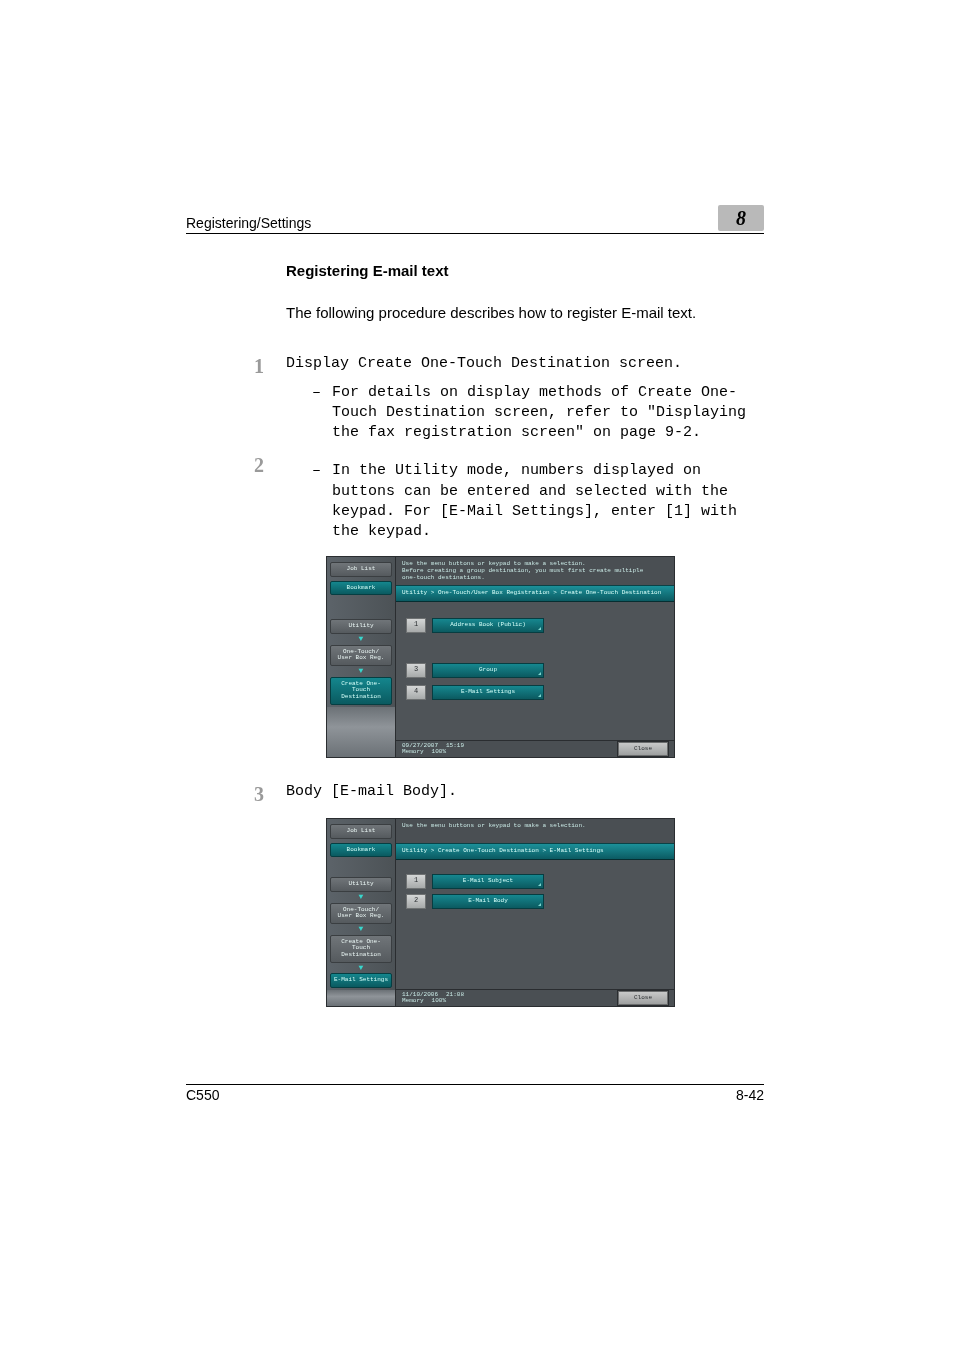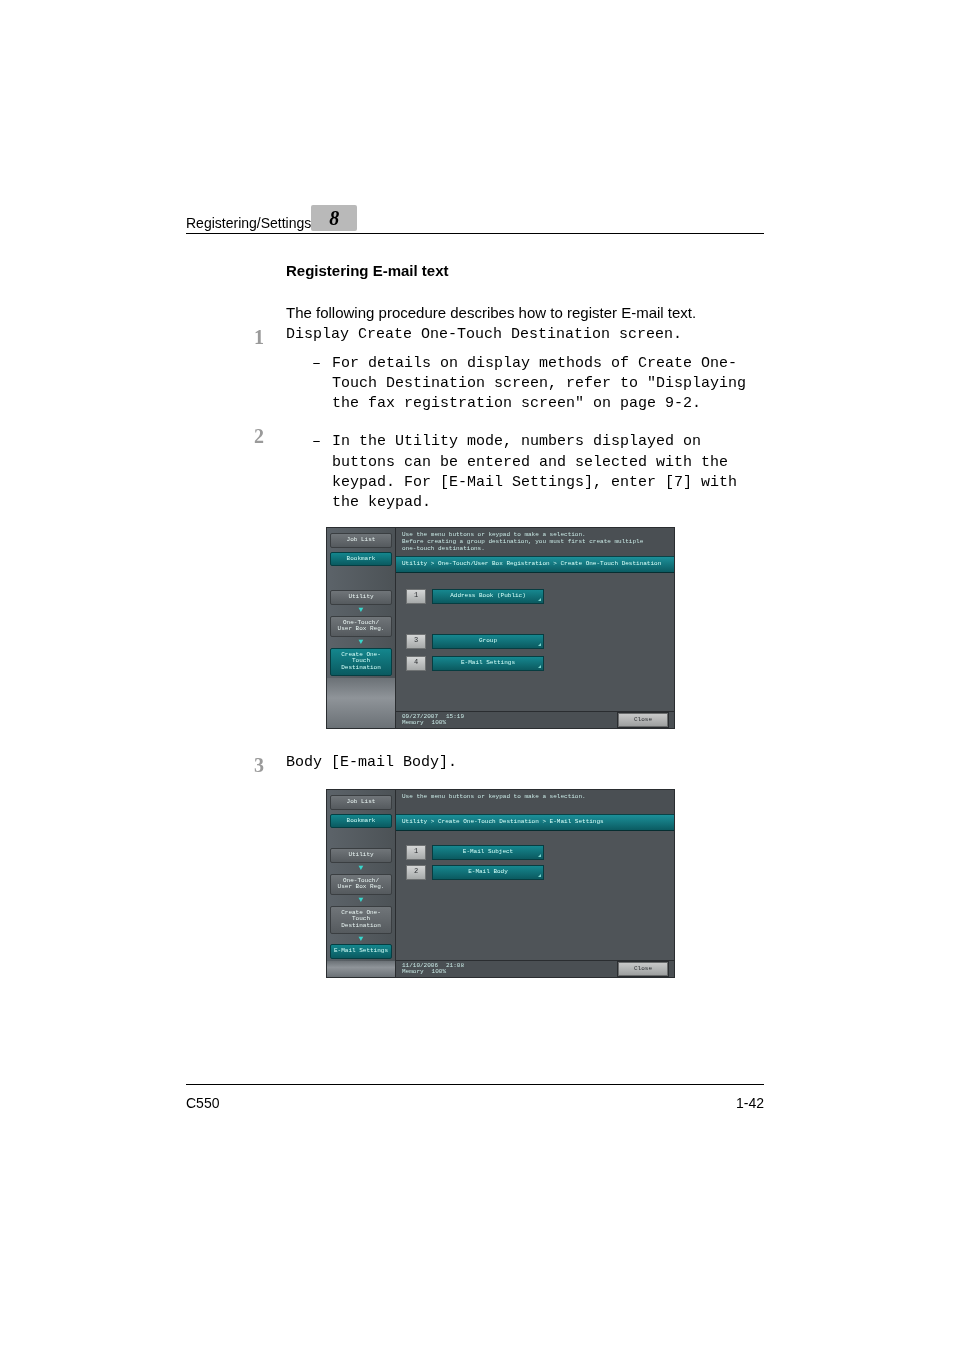--- a/index.html
+++ b/index.html
@@ -32,20 +32,21 @@
   .content{
     position:absolute;
     left:var(--left-margin);
     right:var(--right-margin);
     top:205px;
   }
   
   .hdr-row{
     display:flex;
     align-items:flex-end;
+    justify-content:space-between;
     border-bottom:1px solid #000;
     padding-bottom:2px;
     margin-bottom:28px;
   }
   .hdr-left{
     font-size:14px;
   }
   .chap-box{
     background:#b9b9b9;
     width:46px;
@@ -61,21 +62,21 @@
   }
   
   .h3{
     font-weight:bold;
     font-size:15px;
     margin:0 0 24px 100px;
   }
   .para{
     font-size:15px;
     line-height:1.35;
-    margin:0 0 2px 100px;
+    margin:0 0 31px 100px;
   }
   .step{
     display:flex;
     margin:0 0 10px 68px;
   }
   .step-num{
     font-family:Georgia,"Times New Roman",serif;
     font-weight:bold;
     font-size:20px;
     color:#9a9a9a;
@@ -227,21 +228,21 @@
   }
   .s-foot-left{display:flex;flex-direction:column;line-height:1;}
   .s-foot-left .l2{display:flex;gap:8px;}
   
   .pgfoot{
     position:absolute;
     left:var(--left-margin);
     right:var(--right-margin);
     top:1084px;
     border-top:1px solid #000;
-    padding-top:10px;
+    padding-top:2px;
     display:flex;
     justify-content:space-between;
     font-size:14px;
   }
 </style>
 </head>
 <body>
 <div class="page">
 
 <div class="content">
@@ -262,21 +263,21 @@
         <div>For details on display methods of Create One-Touch Destination screen, refer to "Displaying the fax registration screen" on page 9-2.</div>
       </div>
     </div>
   </div>
 
   <div class="step">
     <div class="step-num">2</div>
     <div class="step-body">
       <div class="sub">
         <div class="sub-dash">–</div>
-        <div>In the Utility mode, numbers displayed on buttons can be entered and selected with the keypad. For [E-Mail Settings], enter [7] with the keypad.</div>
+        <div>In the Utility mode, numbers displayed on buttons can be entered and selected with the keypad. For [E-Mail Settings], enter [1] with the keypad.</div>
       </div>
     </div>
   </div>
 
   <div class="screen s1">
     <div class="s-sidebar">
       <div class="s-tab gray">Job List</div>
       <div class="s-tab teal">Bookmark</div>
       <div style="height:20px;"></div>
       <div class="s-tab gray">Utility</div>
@@ -373,16 +374,16 @@
         </div>
         <div class="s-close">Close</div>
       </div>
     </div>
   </div>
 
 </div>
 
 <div class="pgfoot">
   <div>C550</div>
-  <div>1-42</div>
+  <div>8-42</div>
 </div>
 
 </div>
 
 </body></html>

